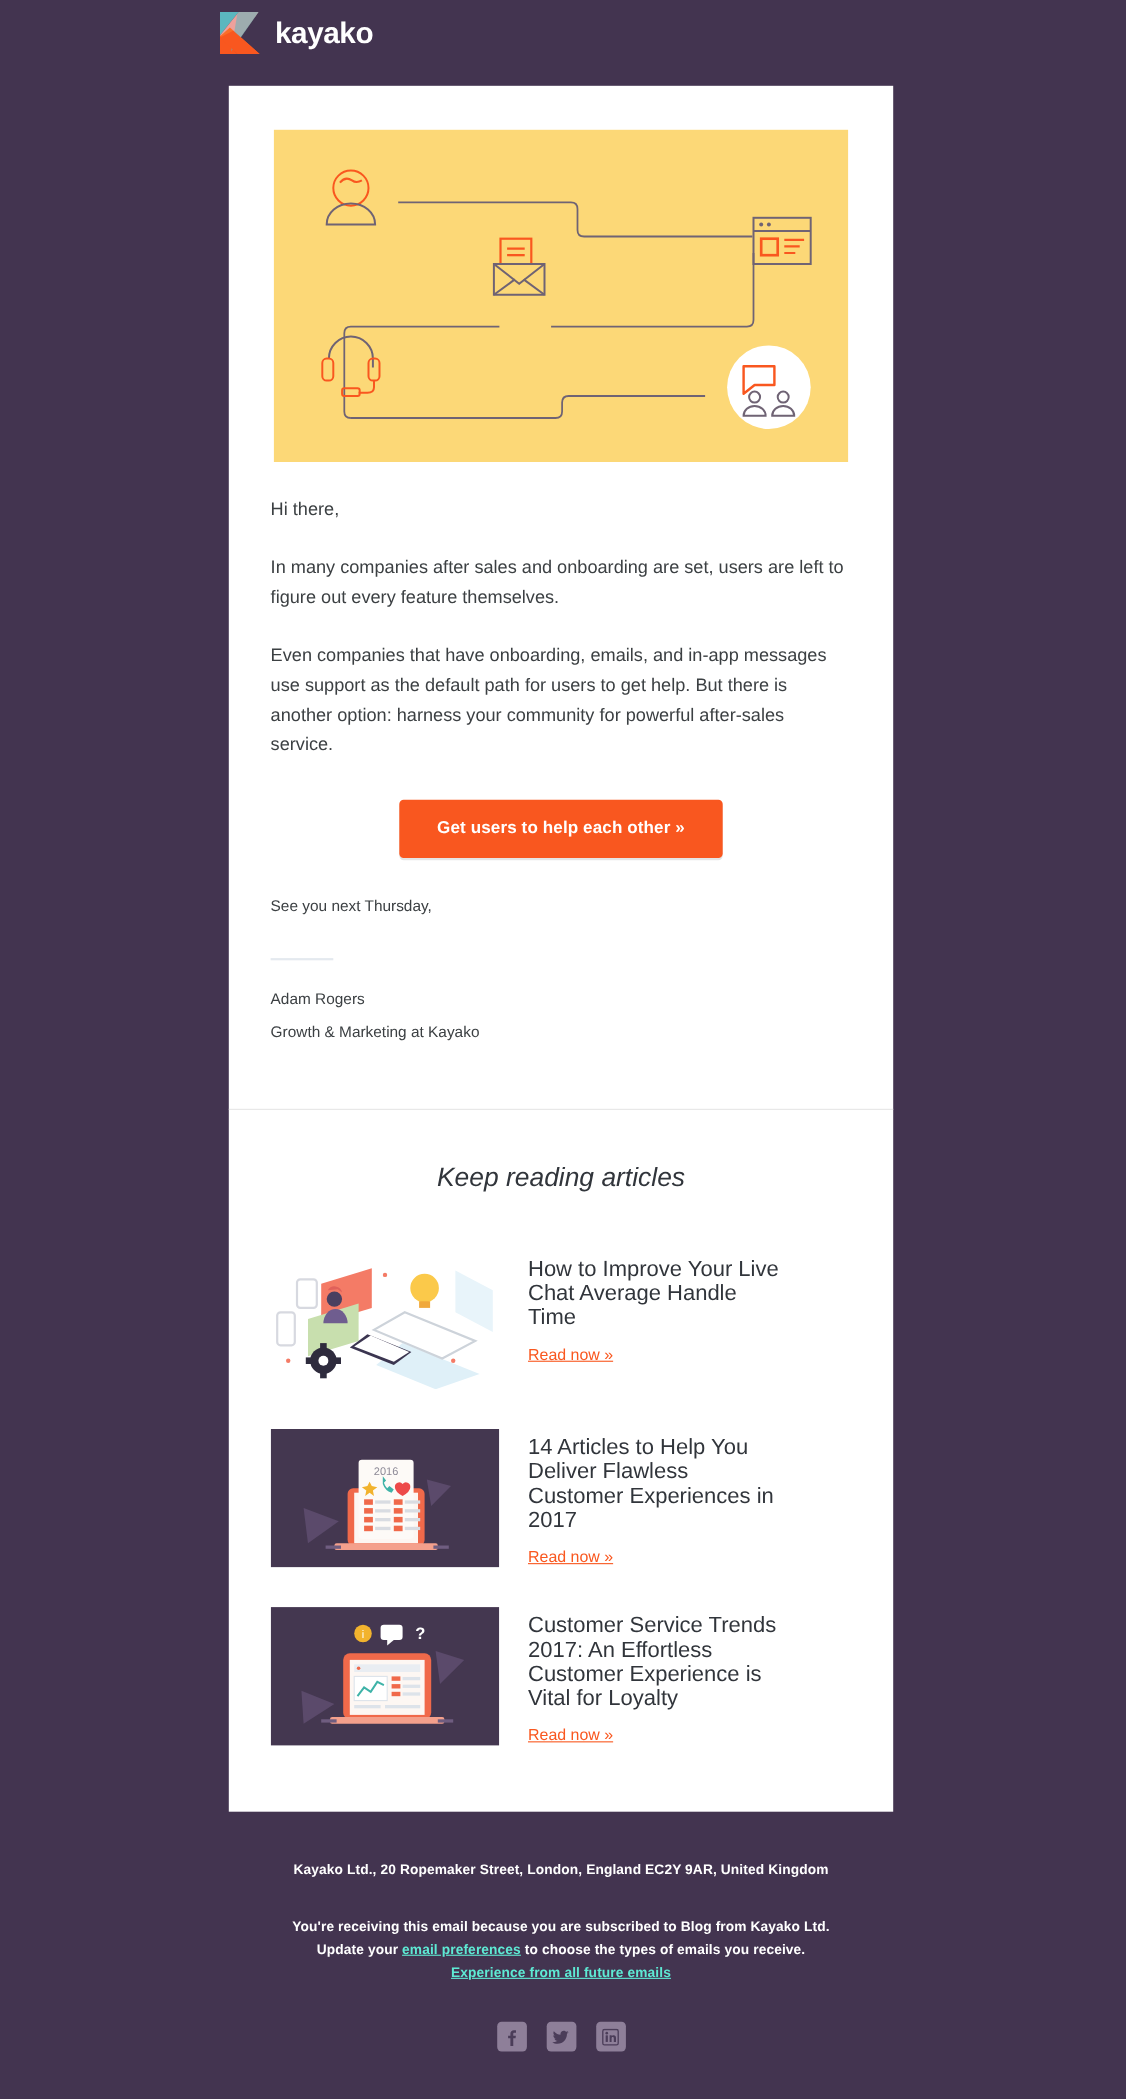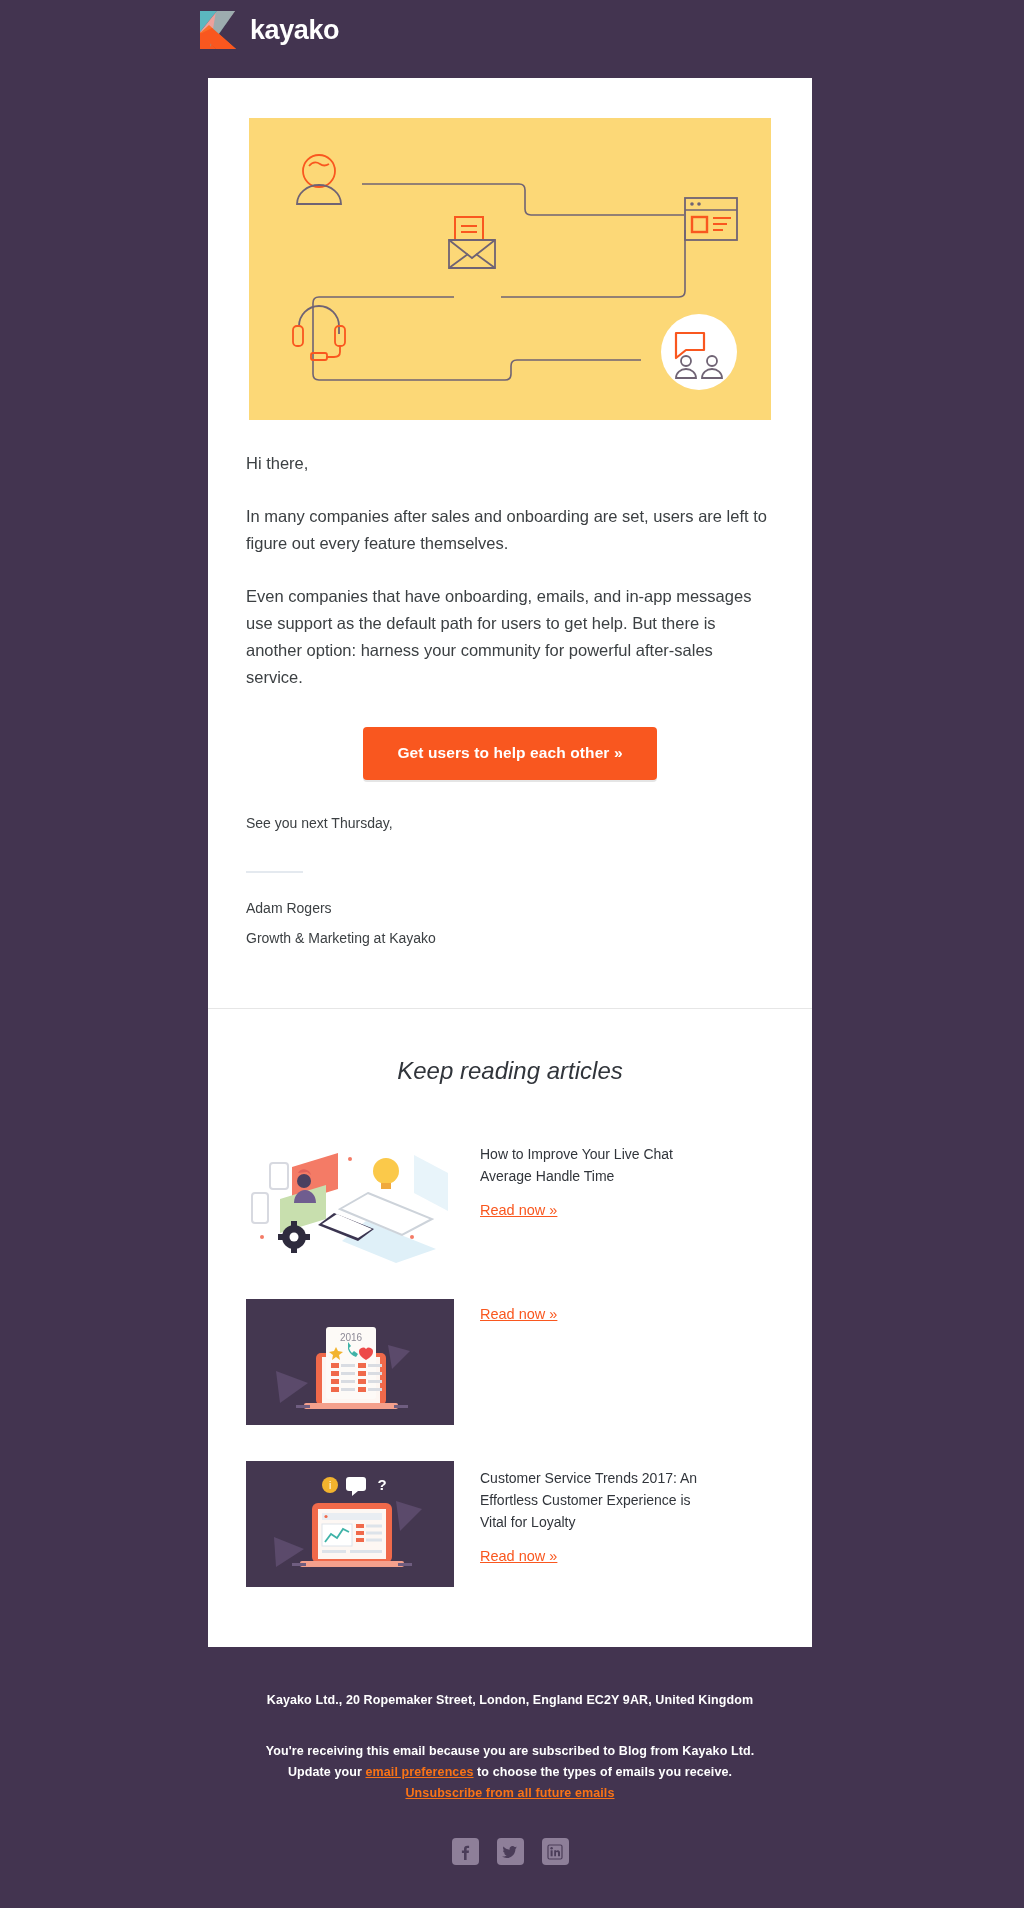--- a/index.html
+++ b/index.html
@@ -121,21 +121,21 @@
     height: 126px;
     flex: 0 0 208px;
     margin-right: 26px;
     overflow: hidden;
     background: #ffffff;
   }
   .thumb svg { display: block; width: 208px; height: 126px; }
   .article-text { padding-top: 6px; }
   .article-title {
     color: #31353b;
-    font-size: 14px;
+    font-size: 20px;
     line-height: 22px;
     font-weight: normal;
     margin: 0 0 14px 0;
     max-width: 232px;
   }
   .read-now {
     color: #f9571f;
     font-size: 14.5px;
     text-decoration: underline;
     display: inline-block;
@@ -156,21 +156,21 @@
     letter-spacing: 0.1px;
   }
   .footer-block { margin-top: 32px; }
   .footer-line {
     font-size: 12.5px;
     font-weight: bold;
     line-height: 21px;
     letter-spacing: 0.1px;
   }
   .footer-link {
-    color: #f97316;
+    color: #5eead4;
   }
   .social {
     margin-top: 34px;
     display: flex;
     justify-content: center;
     gap: 18px;
   }
   .social-btn {
     width: 27px;
     height: 27px;
@@ -371,20 +371,21 @@
               <rect x="112" y="88" width="8" height="5" fill="#f0694a"></rect>
                 <rect x="122" y="89" width="14" height="3" fill="#d9dce2"></rect>
             </g>
 
             <rect x="58" y="104" width="94" height="6" rx="2" fill="#f4a08c"></rect>
             <rect x="50" y="106" width="14" height="3" fill="#6f5d80"></rect>
             <rect x="148" y="106" width="14" height="3" fill="#6f5d80"></rect>
           </svg>
         </div>
         <div class="article-text">
+          <h3 class="article-title">14 Articles to Help You Deliver Flawless Customer Experiences in 2017</h3>
           <a class="read-now" href="#">Read now »</a>
         </div>
       </div>
 
       <div class="article">
         <div class="thumb">
           <svg viewBox="0 0 208 126" xmlns="http://www.w3.org/2000/svg">
             <rect width="208" height="126" fill="#443750"></rect>
             <polygon points="150,40 176,48 154,70" fill="#5b4a6b"></polygon>
             <polygon points="28,76 58,88 30,106" fill="#5b4a6b"></polygon>
@@ -427,21 +428,21 @@
 
   <div class="footer">
     <div class="footer-address">Kayako Ltd., 20 Ropemaker Street, London, England EC2Y 9AR, United Kingdom</div>
 
     <div class="footer-block">
       <div class="footer-line">You're receiving this email because you are subscribed to Blog from Kayako Ltd.</div>
       <div class="footer-line">
         <span>Update your </span><a class="footer-link" href="#">email preferences</a><span> to choose the types of emails you receive.</span>
       </div>
       <div class="footer-line">
-        <a class="footer-link" href="#">Unsubscribe from all future emails</a>
+        <a class="footer-link" href="#">Experience from all future emails</a>
       </div>
     </div>
 
     <div class="social">
       <a class="social-btn" href="#">
         <svg width="16" height="16" viewBox="0 0 16 16" xmlns="http://www.w3.org/2000/svg">
           <path d="M9.6 16V9h2.1l.3-2.4H9.6V5.1c0-.7.2-1.2 1.2-1.2h1.3V1.8c-.2 0-1-.1-1.9-.1-1.9 0-3.2 1.1-3.2 3.2v1.7H4.9V9h2.1v7z" fill="#4b3d59"></path>
         </svg>
       </a>
       <a class="social-btn" href="#">

